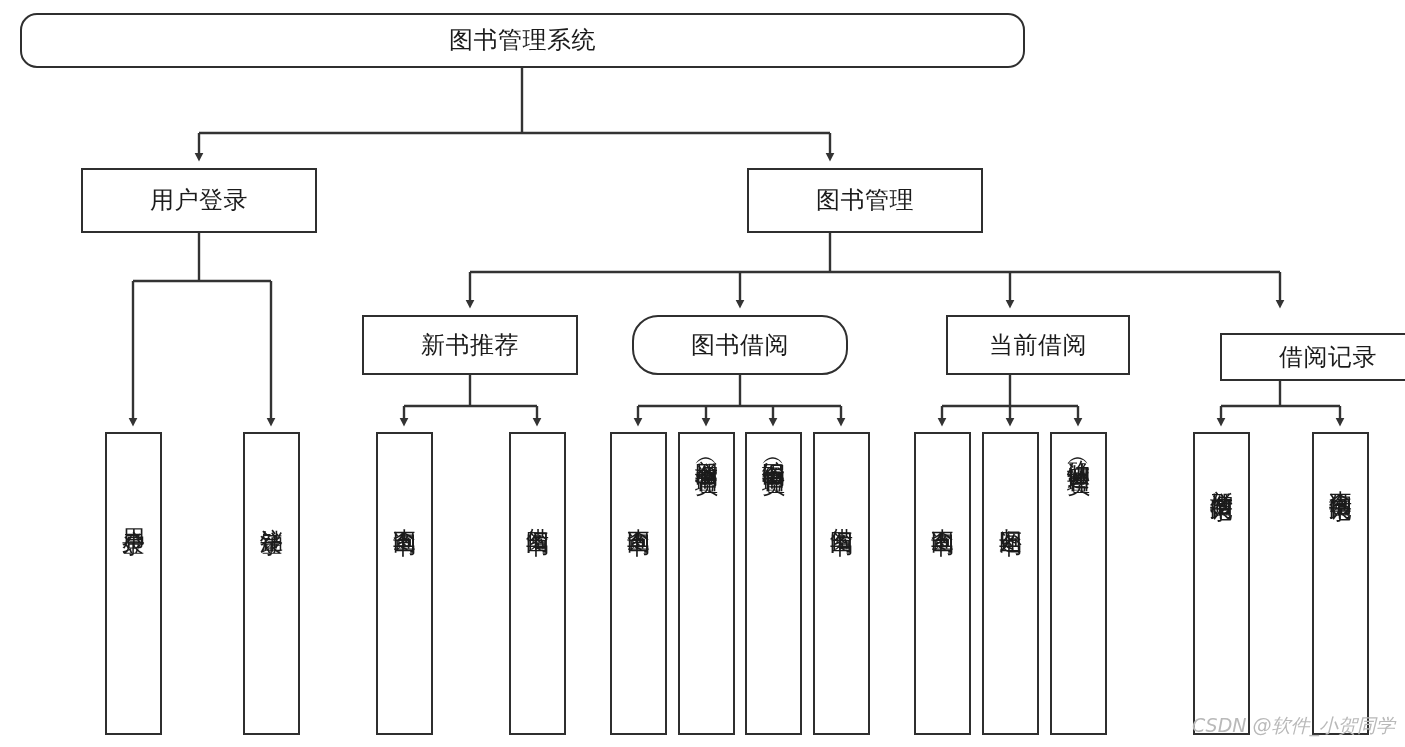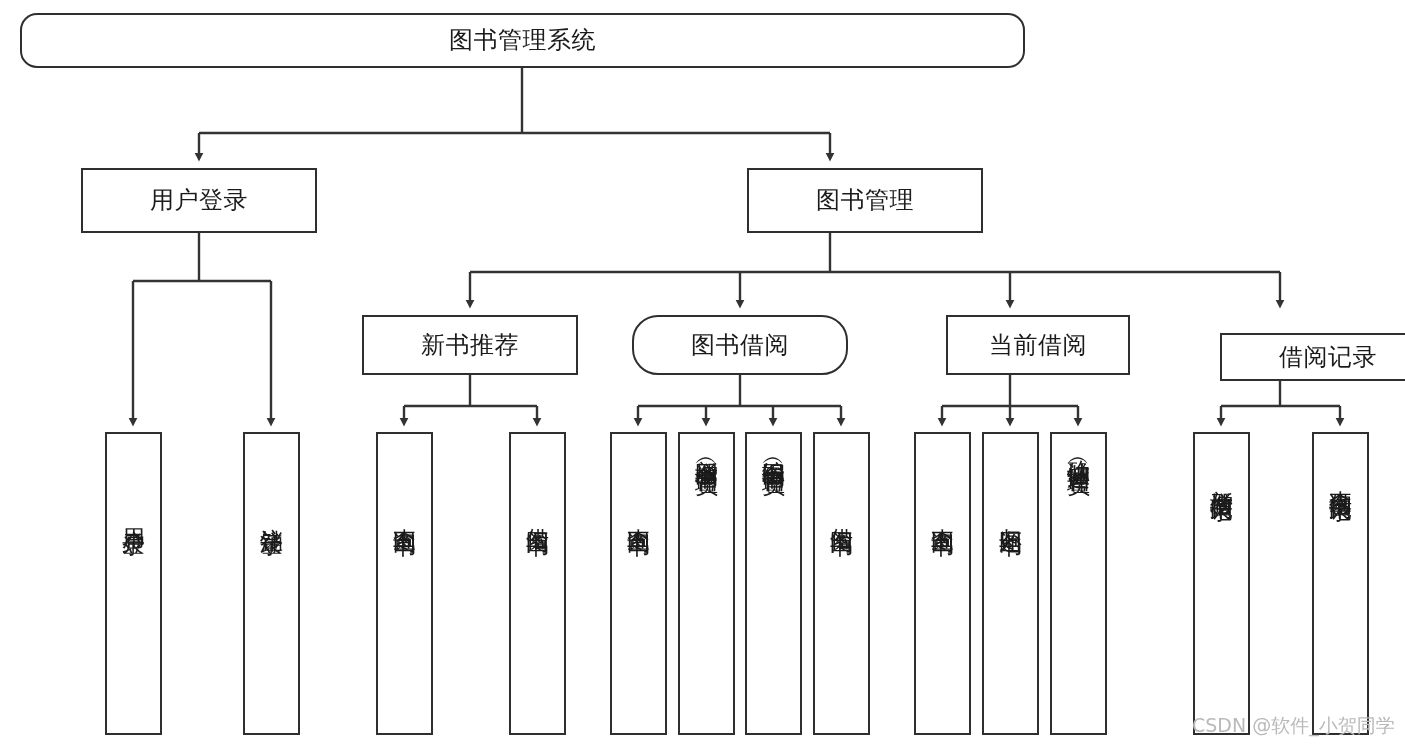--- a/index.html
+++ b/index.html
@@ -66,20 +66,21 @@
   }
   .watermark {
     position: absolute;
     left: 1192px;
     top: 713px;
     font-size: 19px;
     color: #b9b9b9;
     white-space: nowrap;
     z-index: 5;
     font-family: "DejaVu Sans", "Liberation Sans", sans-serif;
+    font-style: italic;
   }
 </style>
 </head>
 <body>
 
 <div id="diagram-root">
 
   <svg id="edge-layer" viewBox="0 0 1405 747" xmlns="http://www.w3.org/2000/svg">
     <defs>
       <marker id="arrow" markerWidth="11" markerHeight="11" refX="4.2" refY="5" orient="auto" markerUnits="userSpaceOnUse">

